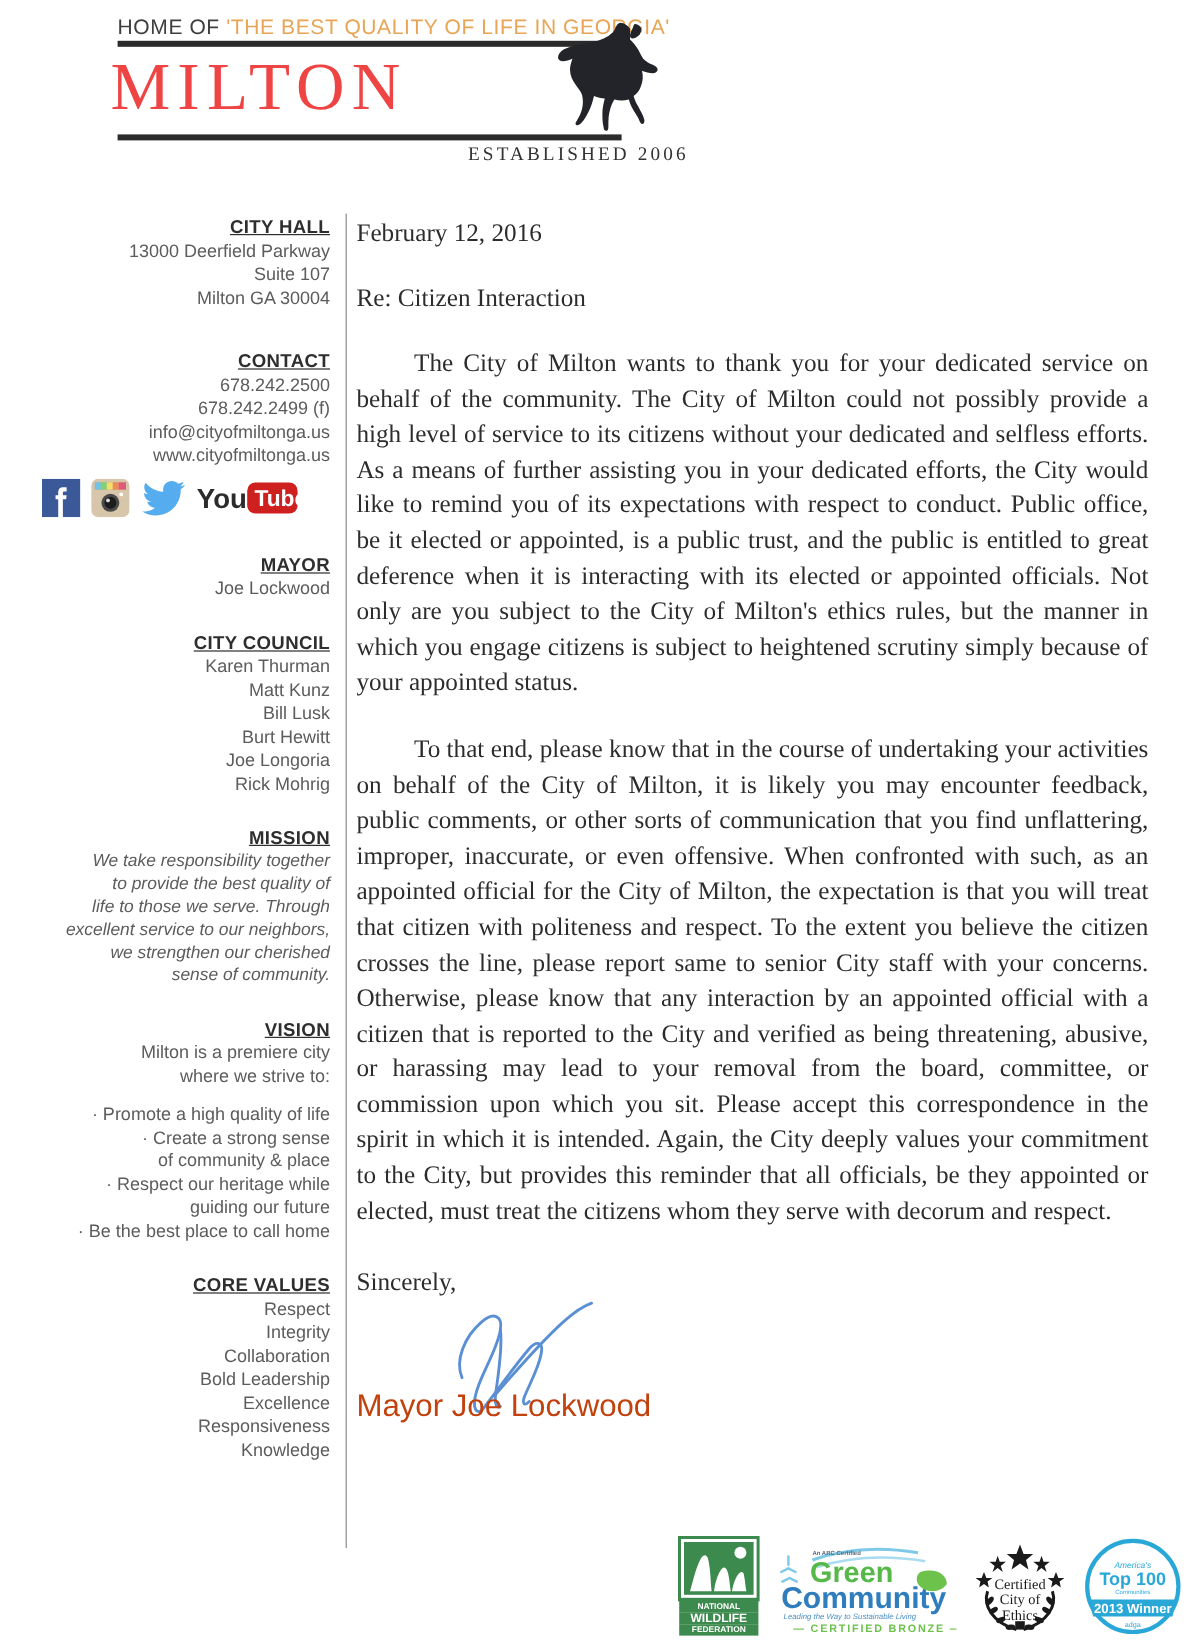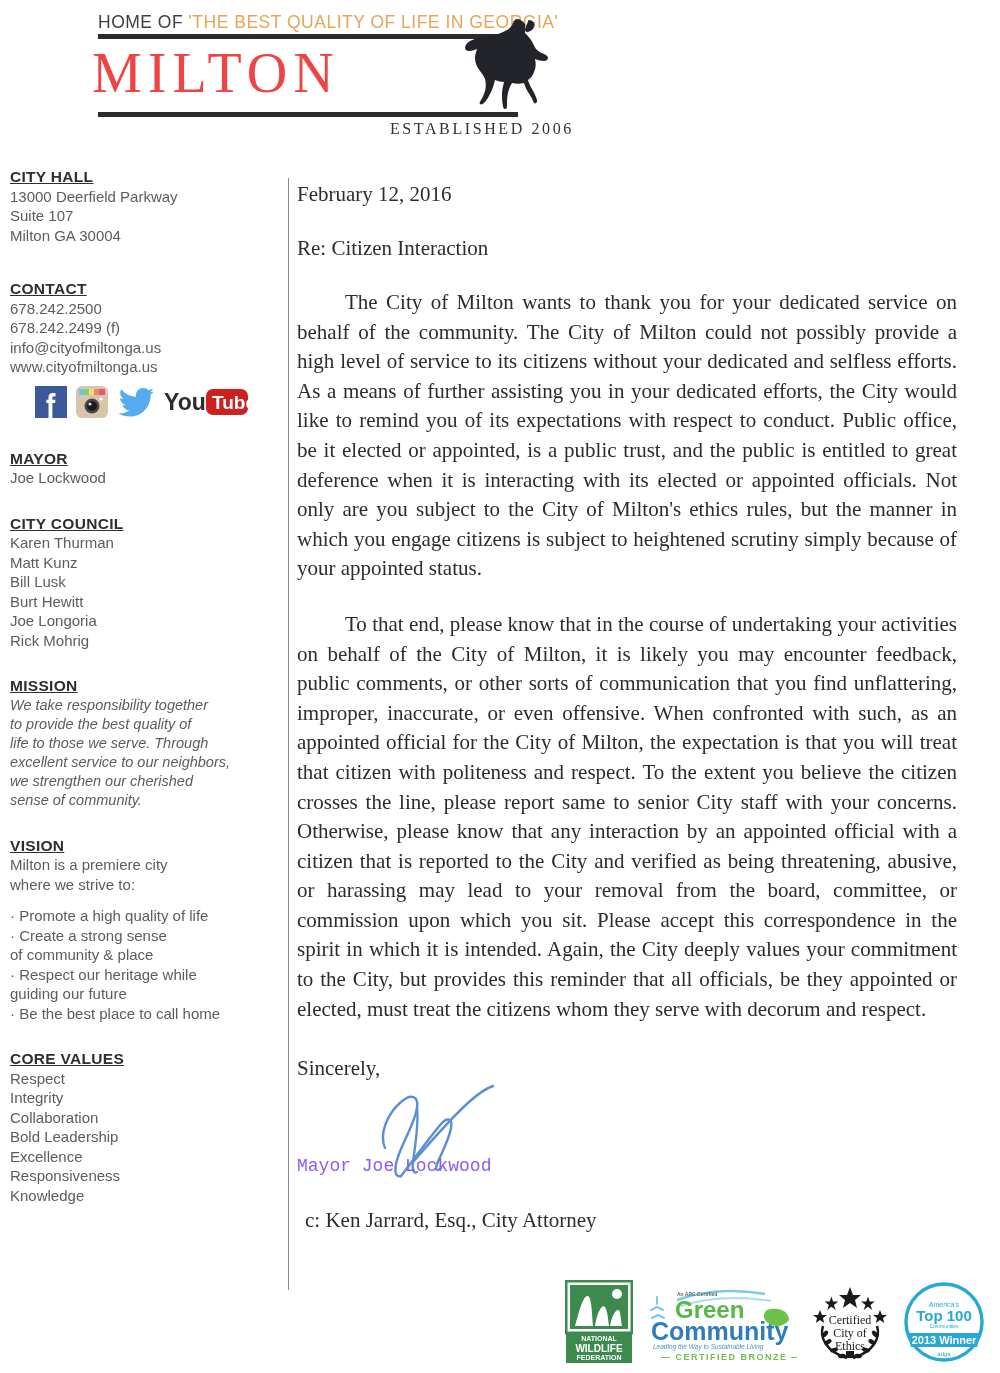--- a/index.html
+++ b/index.html
@@ -82,23 +82,23 @@
     top: 178px;
     width: 1px;
     height: 1112px;
     background: #8a8a8a;
   }
 
   
   .sidebar {
     position: absolute;
     left: 10px;
-    top: 167px;
+    top: 180px;
     width: 265px;
-    text-align: left;
+    text-align: right;
     color: #5c5c5c;
     font-size: 15px;
     line-height: 19.5px;
   }
   .sb-head {
     font-weight: bold;
     color: #2e2e2e;
     text-decoration: underline;
     font-size: 15.5px;
     letter-spacing: 0.3px;
@@ -163,23 +163,23 @@
   .sig-area {
     position: relative;
     height: 92px;
   }
   .sig-svg {
     position: absolute;
     left: 60px;
     top: -6px;
   }
   .sig-name {
-    font-family: Liberation Mono, monospace;
-    font-size: 18px;
-    color: #8b5cf6;
+    font-family: Liberation Sans, sans-serif;
+    font-size: 26px;
+    color: #c2410c;
   }
   .cc-line {
     font-family: "Liberation Serif", serif;
     font-size: 21px;
     margin-top: 34px;
     padding-left: 8px;
     color: #2c2c2c;
   }
 
   
@@ -340,21 +340,20 @@
         <g fill="none" stroke="#5b8fd4" stroke-width="2.4" stroke-linecap="round">
           <path d="M28 72 C22 58 30 38 44 26 C54 17 62 20 60 32 C58 46 48 62 42 78 C36 94 38 102 44 100"></path>
           <path d="M60 32 C62 48 58 70 56 86 C55 94 57 98 60 96"></path>
           <path d="M44 100 C58 82 72 62 84 48 C90 41 96 42 94 52 C92 64 84 78 80 88 C78 94 80 96 84 92"></path>
           <path d="M56 86 C70 70 92 44 112 26 C122 17 130 12 136 10"></path>
         </g>
       </svg>
       <div class="sig-name" style="position:absolute; left:0; top:74px;">Mayor Joe Lockwood</div>
     </div>
 
-    <div class="cc-line">c:  Ken Jarrard, Esq., City Attorney</div>
   </div>
 
   <div class="footer">
 
     <div class="badge">
       <svg width="68" height="84" viewBox="0 0 68 84">
         <rect x="1" y="1" width="66" height="52" fill="#ffffff" stroke="#3d8a4e" stroke-width="3"></rect>
         <rect x="5" y="5" width="58" height="44" fill="#3d8a4e"></rect>
         <circle cx="52" cy="14" r="5" fill="#ffffff"></circle>
         <path fill="#ffffff" d="M10 46c3-10 5-20 9-27 2-4 5-4 6 0 2 7 2 17 3 27z"></path>

